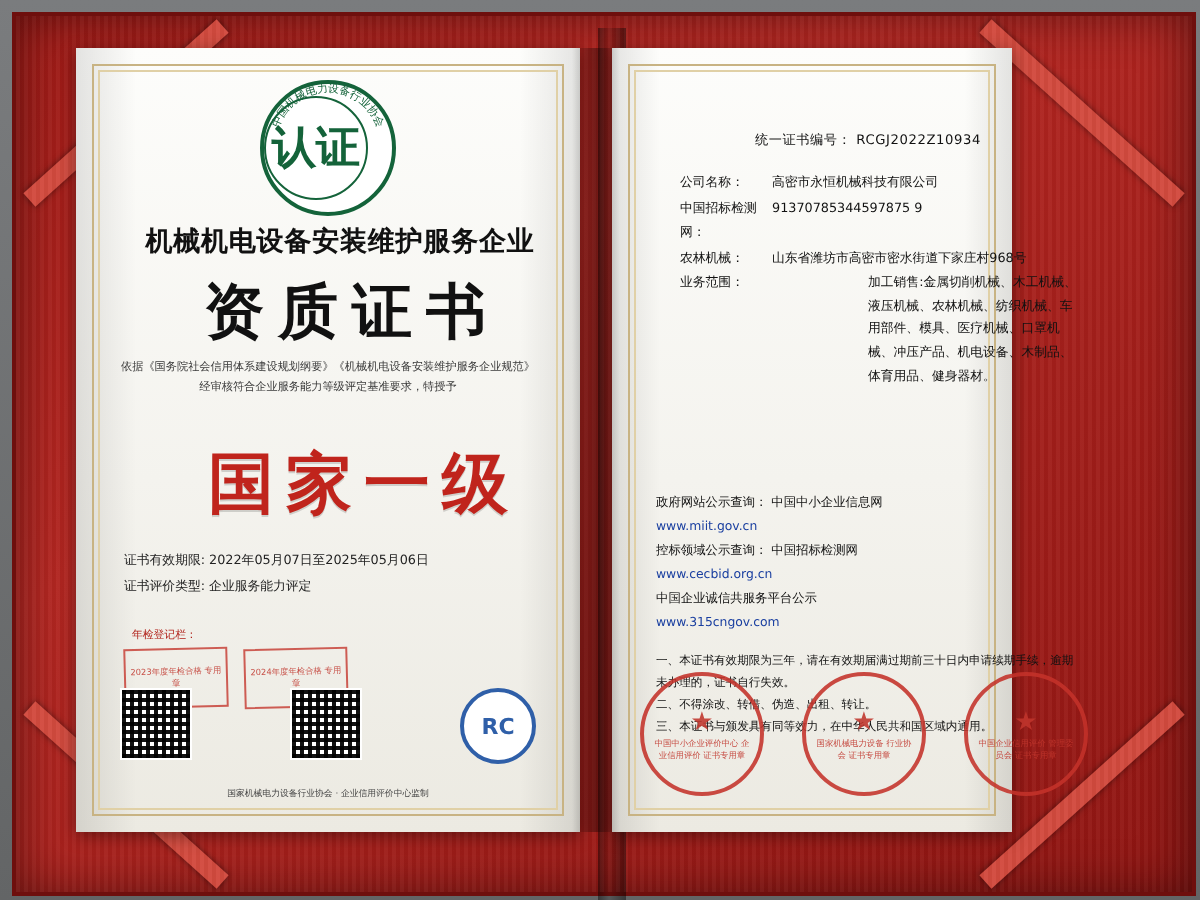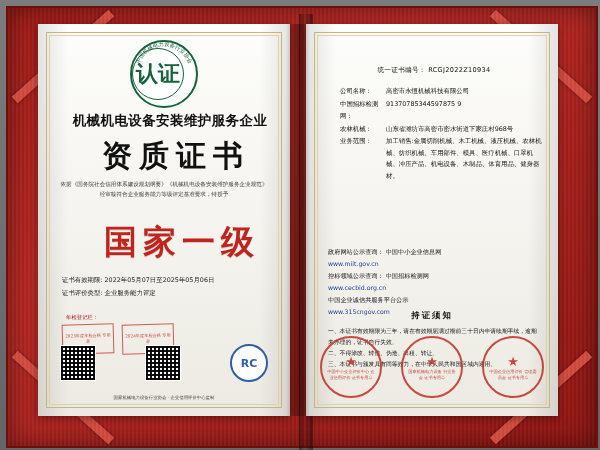--- a/index.html
+++ b/index.html
@@ -38,21 +38,21 @@
   .band.bl{left:-10px;bottom:44px;width:130px;height:9px;transform:rotate(42deg);}
   .band.br{right:-10px;bottom:44px;width:130px;height:9px;transform:rotate(-42deg);}
 
   
   .page{
     position:absolute;top:24px;height:392px;
     background:linear-gradient(180deg,#fdfdfb 0%,#f4f3ee 55%,#eceae2 100%);
     box-shadow:0 2px 8px rgba(0,0,0,.4);
   }
   .page.left{left:38px;width:252px;}
-  .page.right{left:306px;width:252px;}
+  .page.right{left:306px;width:200px;}
   .page::before{
     content:"";position:absolute;inset:0;
     background:linear-gradient(90deg,rgba(0,0,0,.10),rgba(0,0,0,0) 12%,rgba(0,0,0,0) 88%,rgba(0,0,0,.10));
     pointer-events:none;
   }
   .inner-border{
     position:absolute;left:8px;top:8px;right:8px;bottom:8px;
     border:1px solid #c8b383;
   }
   .inner-border2{
@@ -119,21 +119,21 @@
   }
   .redstamp{
     width:48px;height:26px;border:1px solid #c8433a;color:#c0352c;
     font-size:4.2px;line-height:1.35;display:flex;align-items:center;
     justify-content:center;text-align:center;padding:1px;
     transform:rotate(-1.5deg);opacity:.85;
     font-family:"DejaVu Sans", sans-serif;
   }
   .qrrow{
     position:absolute;left:22px;right:22px;bottom:34px;
-    display:flex;align-items:center;justify-content:space-between;
+    display:flex;align-items:flex-start;justify-content:space-between;
   }
   .qr{width:34px;height:34px;background:
       repeating-linear-gradient(0deg,#111 0 2px,#fff 2px 4px),
       repeating-linear-gradient(90deg,#111 0 2px,rgba(255,255,255,0) 2px 4px);
       background-blend-mode:multiply;border:1px solid #fff;}
   .badge-rc{
     width:34px;height:34px;border-radius:50%;background:#fff;
     border:2px solid #2f5fa8;color:#2f5fa8;font-weight:bold;font-size:11px;
     display:flex;align-items:center;justify-content:center;
     font-family:"DejaVu Sans", sans-serif;
@@ -152,21 +152,21 @@
     font-family:"DejaVu Sans", sans-serif;
   }
   .fields{
     position:absolute;left:22px;right:16px;top:62px;
     font-size:6.4px;line-height:1.85;
     font-family:"DejaVu Sans", sans-serif;
   }
   .field{display:flex;margin-bottom:1px;}
   .field .k{flex:0 0 46px;color:#111;margin-left:12px;}
   .field .v{flex:1;color:#111;}
-  .field.scope .v{line-height:1.8;}
+  .field.scope .v{line-height:1.8;margin-left:48px;}
   .gov{
     position:absolute;left:22px;right:16px;top:222px;
     font-size:6.2px;line-height:1.95;
     font-family:"DejaVu Sans", sans-serif;
   }
   .gov .url{color:#1a3fa0;}
   .notice-title{
     position:absolute;left:0;right:0;top:286px;text-align:center;
     font-size:8.4px;font-weight:bold;letter-spacing:2px;
     font-family:"DejaVu Sans", sans-serif;
@@ -296,21 +296,20 @@
         <div class="url">www.miit.gov.cn</div>
         <div>
           <span>控标领域公示查询：</span>
           <span>中国招标检测网</span>
         </div>
         <div class="url">www.cecbid.org.cn</div>
         <div>中国企业诚信共服务平台公示</div>
         <div class="url">www.315cngov.com</div>
       </div>
 
-      <div class="notice-title">持证须知</div>
       <div class="notice">
         <div>一、本证书有效期限为三年，请在有效期届满过期前三十日内申请续期手续，逾期未办理的，证书自行失效。</div>
         <div>二、不得涂改、转借、伪造、出租、转让。</div>
         <div>三、本证书与颁发具有同等效力，在中华人民共和国区域内通用。</div>
       </div>
 
       <div class="seals">
         <div class="seal">
           <span class="star">★</span>
           <span>中国中小企业评价中心

